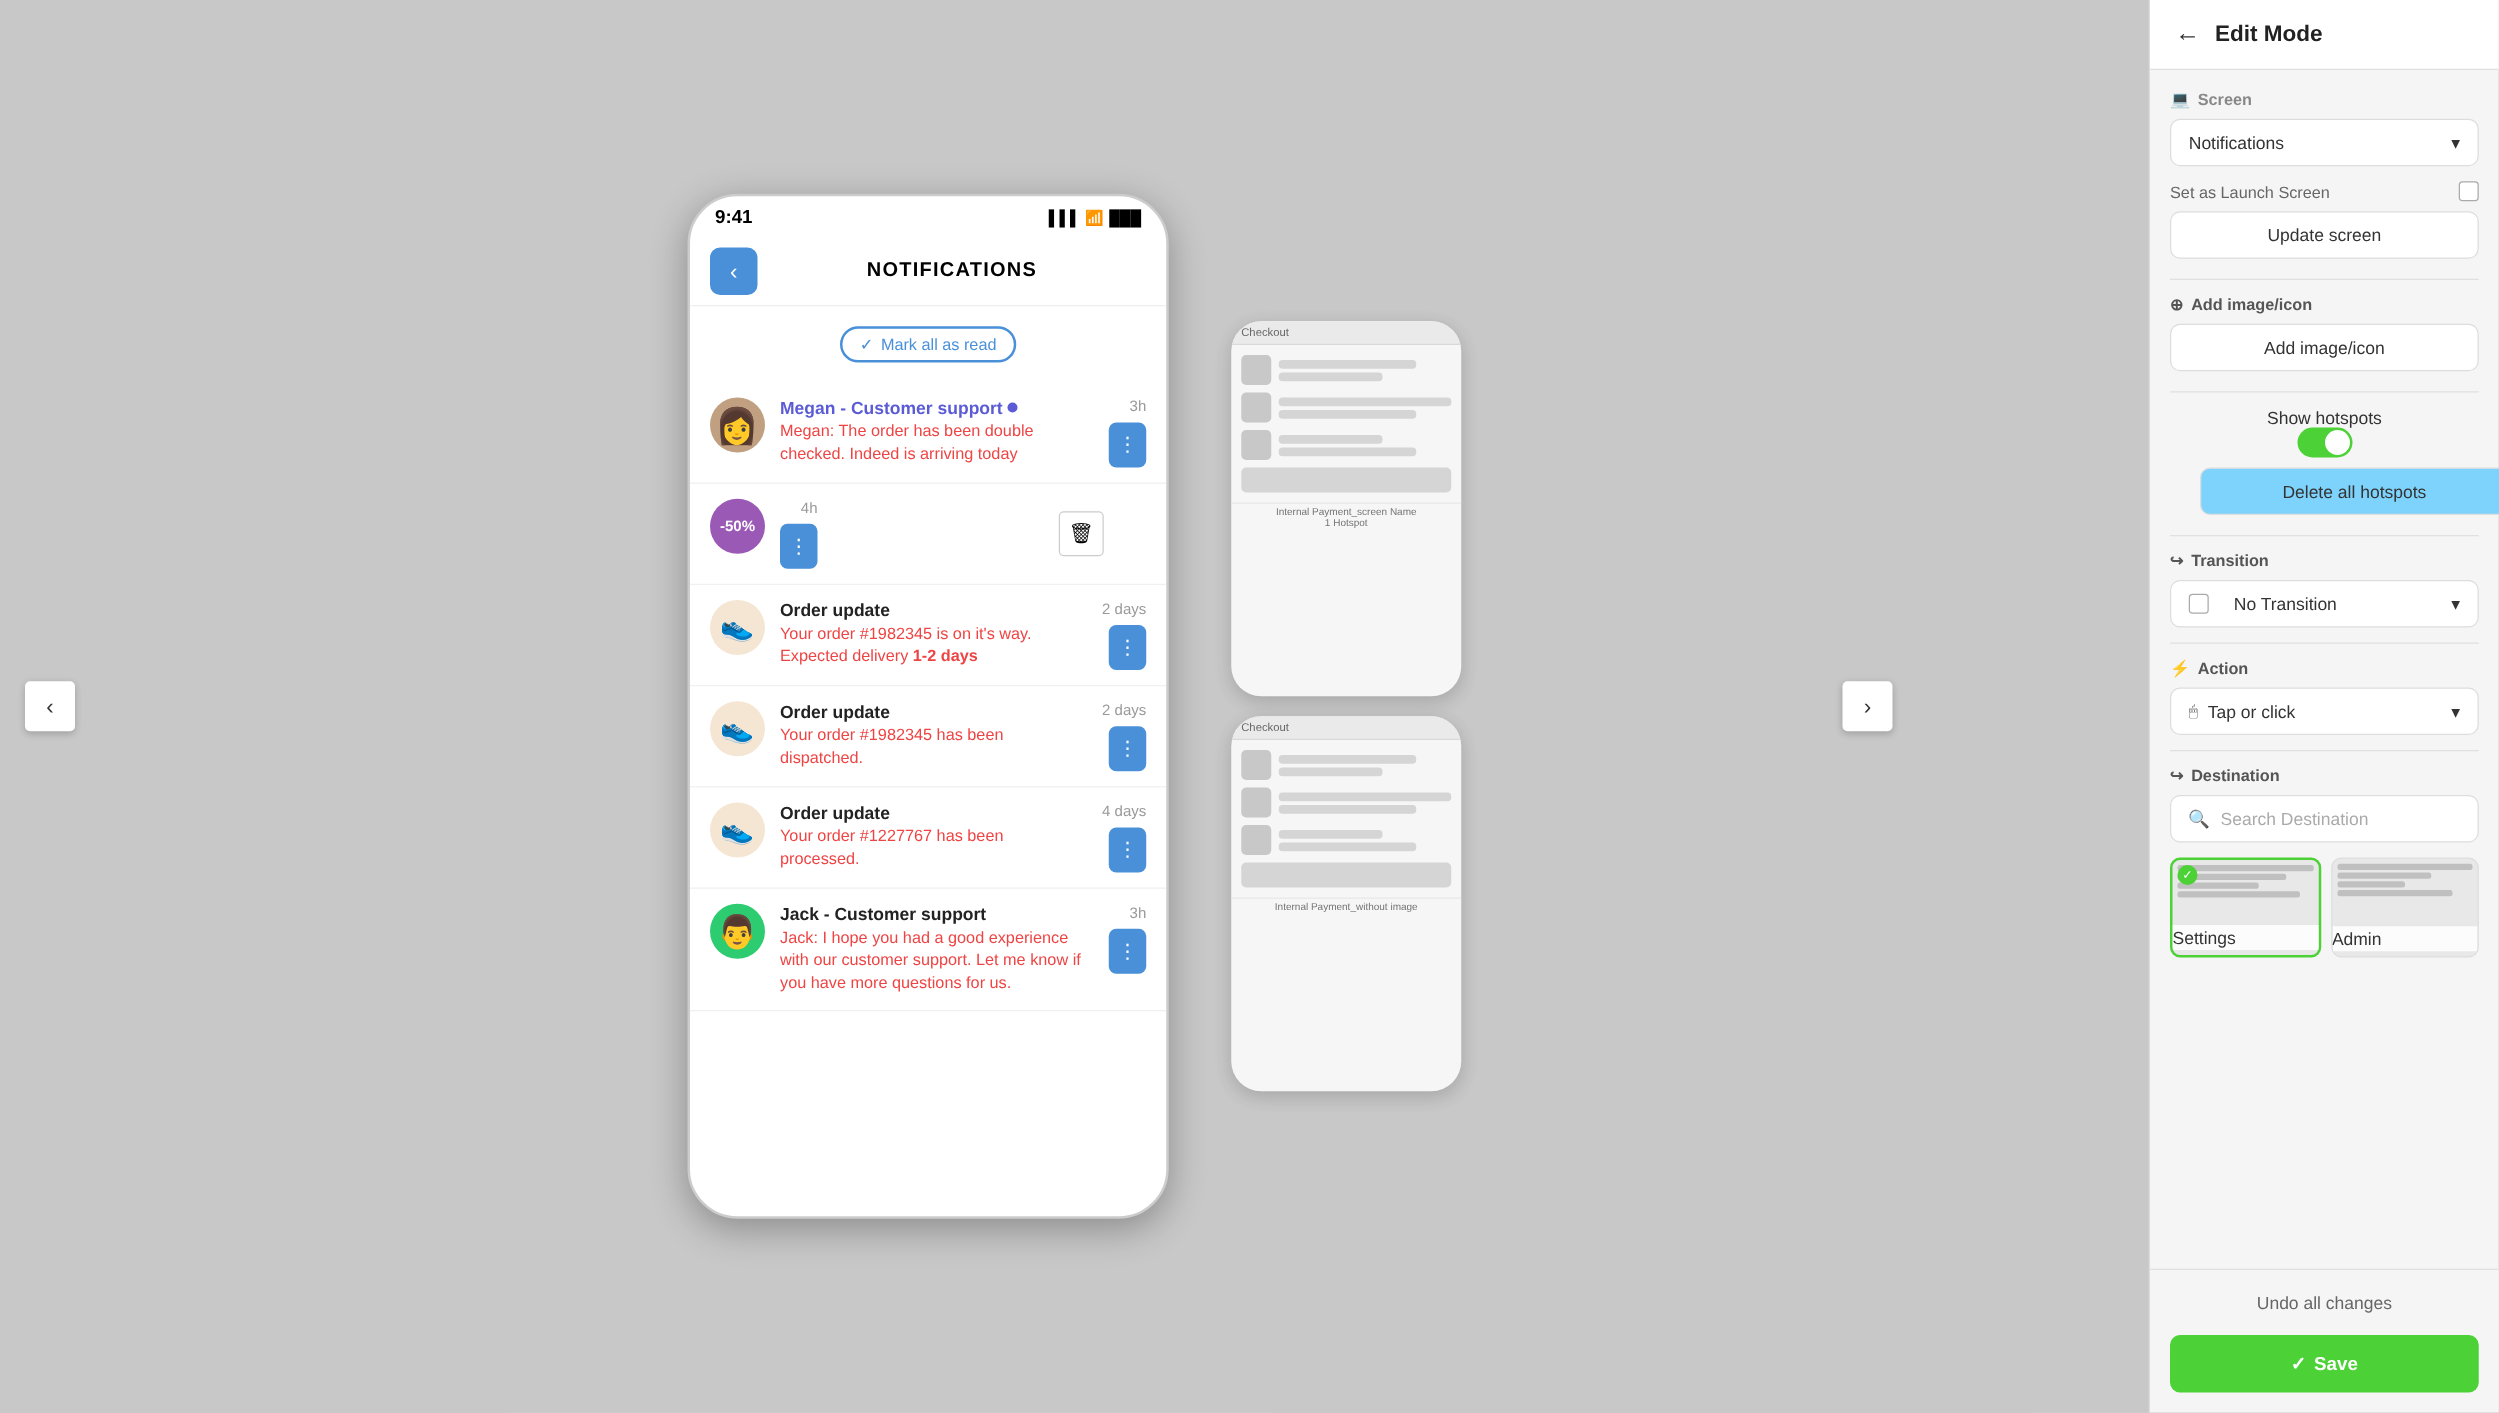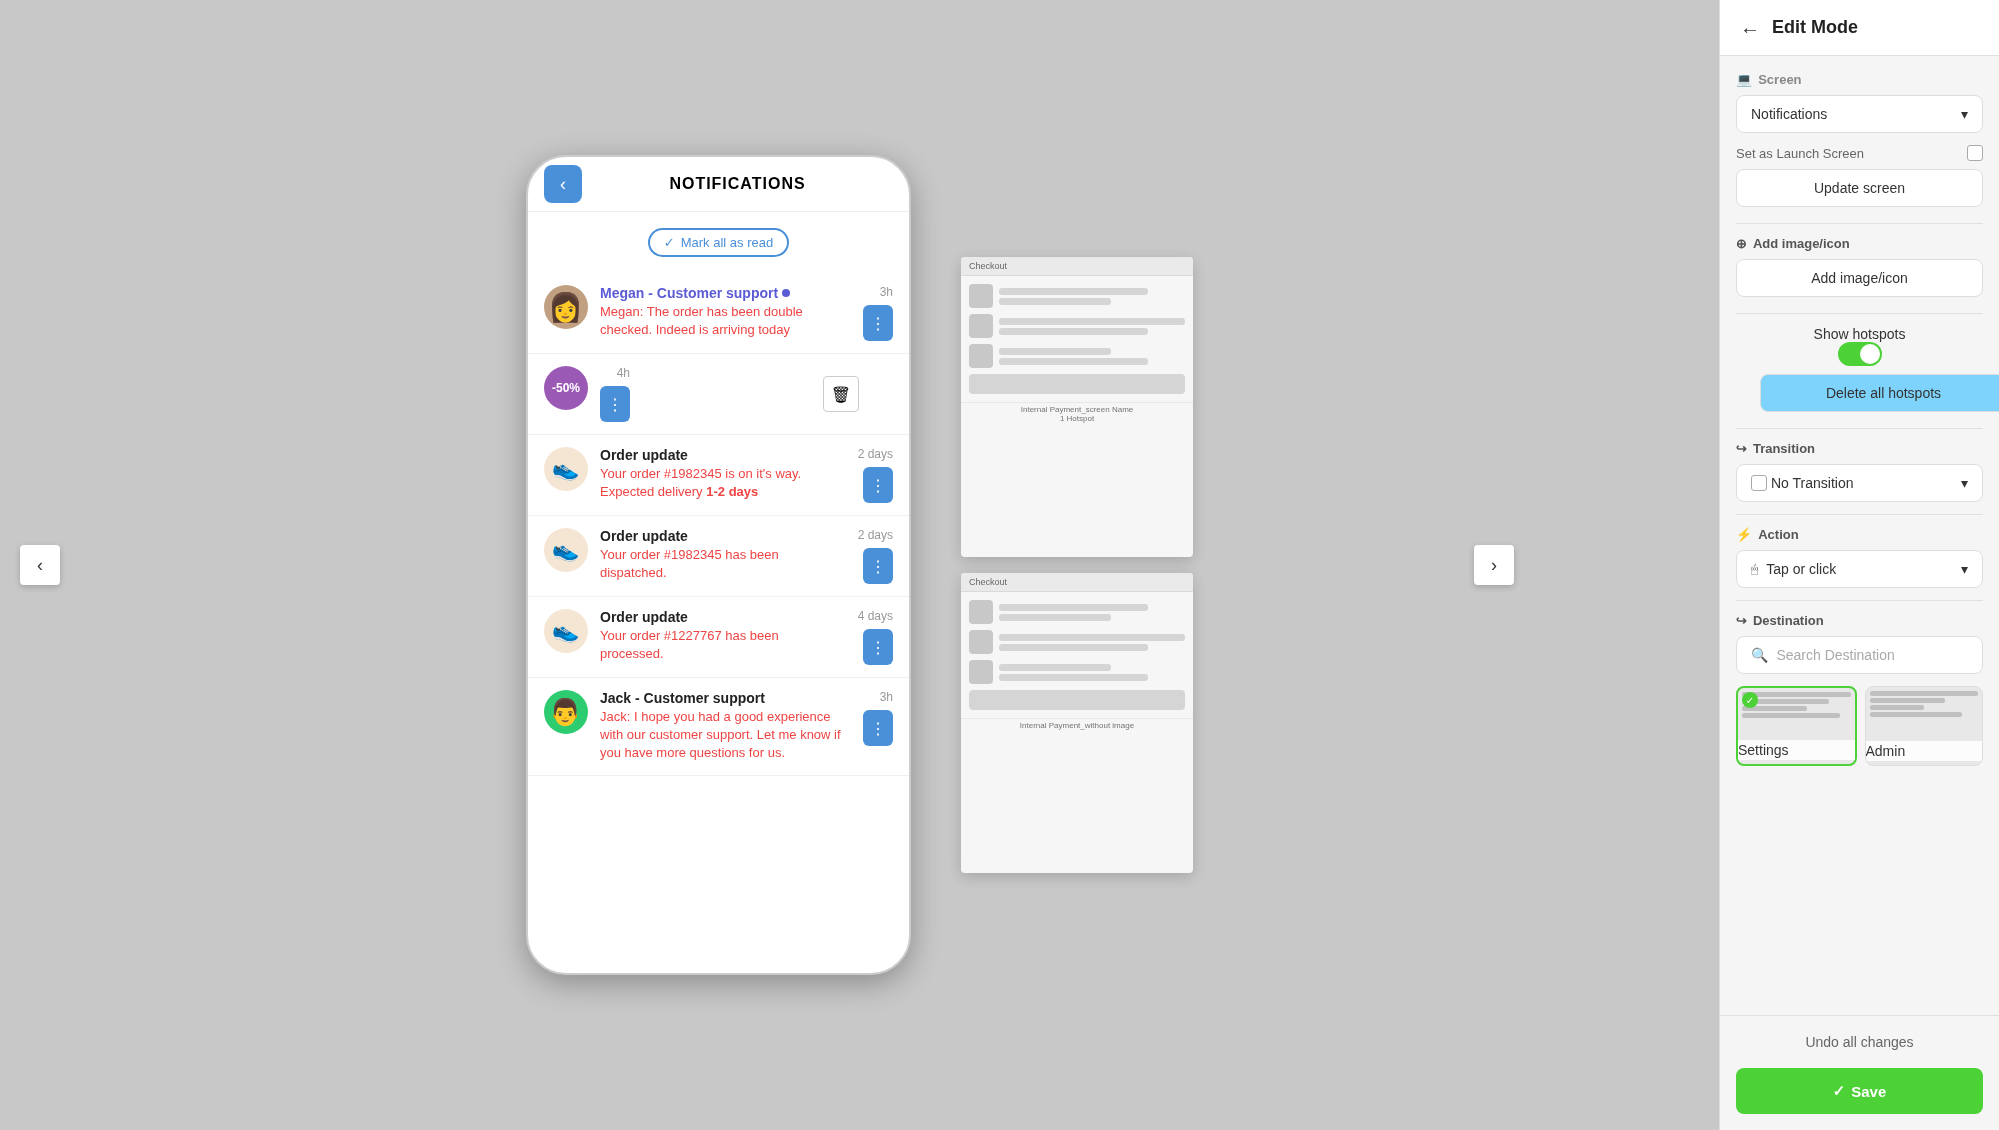--- a/index.html
+++ b/index.html
@@ -250,24 +250,24 @@
       border-radius: 4px;
       display: flex;
       align-items: center;
       justify-content: center;
       font-size: 16px;
       cursor: pointer;
     }
 
     
     .phone-mockup-secondary {
-      width: 232px;
+      width: 184px;
       height: 300px;
       background: white;
-      border-radius: 4px;
+      border-radius: 24px;
       overflow: hidden;
       box-shadow: 0 4px 15px rgba(0,0,0,0.2);
       margin-left: 20px;
       opacity: 0.85;
       flex-shrink: 0;
       position: relative;
     }
 
     .secondary-content {
       padding: 8px;
@@ -649,20 +649,28 @@
   </style>
 </head>
 <body>
 
 <div class="main-area">
 
   <div class="nav-arrow-left">‹</div>
 
   <div class="phone-mockup">
 
+    <div class="phone-status-bar">
+      <span class="phone-status-time">9:41</span>
+      <span class="phone-status-icons">
+        <span>▌▌▌</span>
+        <span>📶</span>
+        <span>███</span>
+      </span>
+    </div>
 
     <div class="phone-header">
       <div class="phone-back-btn">‹</div>
       <div class="phone-title">NOTIFICATIONS</div>
     </div>
 
     <div style="display:flex; justify-content:center; padding: 8px 0;">
       <div class="mark-all-read-btn">
         <span>✓</span>
         <span>Mark all as read</span>
@@ -861,21 +869,21 @@
     </div>
     <div class="delete-hotspots-btn">Delete all hotspots</div>
 
     <hr class="section-divider">
 
     <div class="transition-label">
       <span>↪</span>
       <span>Transition</span>
     </div>
     <div class="dropdown-select">
-      <div style="display:flex; align-items:center; gap:4px;">
+      <div style="display:flex; align-items:center; gap:20px;">
         <div class="no-transition-checkbox"></div>
         <span>No Transition</span>
       </div>
       <span>▾</span>
     </div>
 
     <hr class="section-divider">
 
     <div class="action-label">
       <span>⚡</span>

